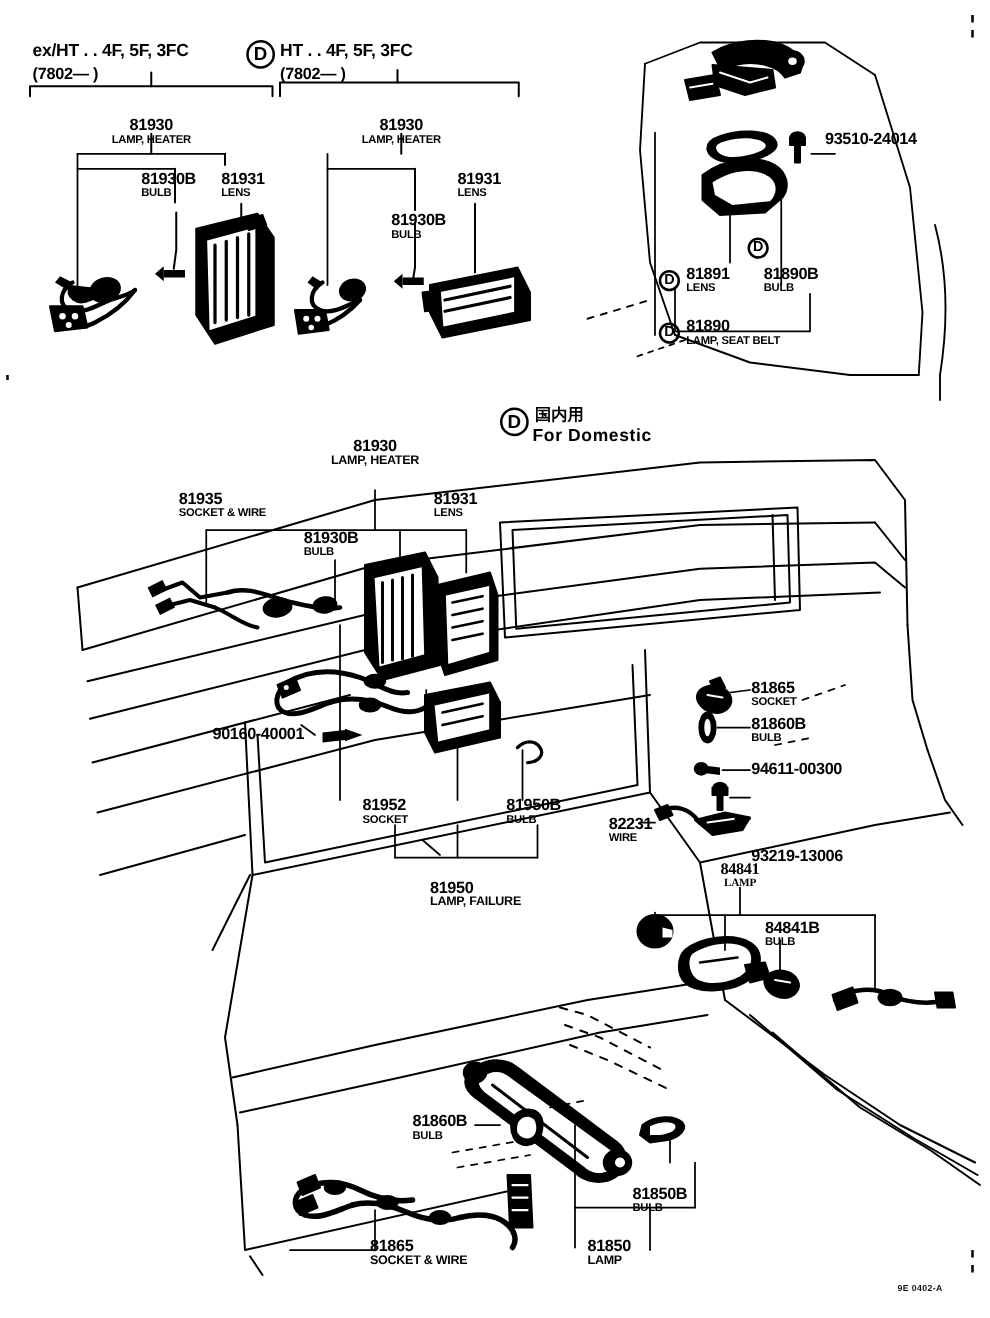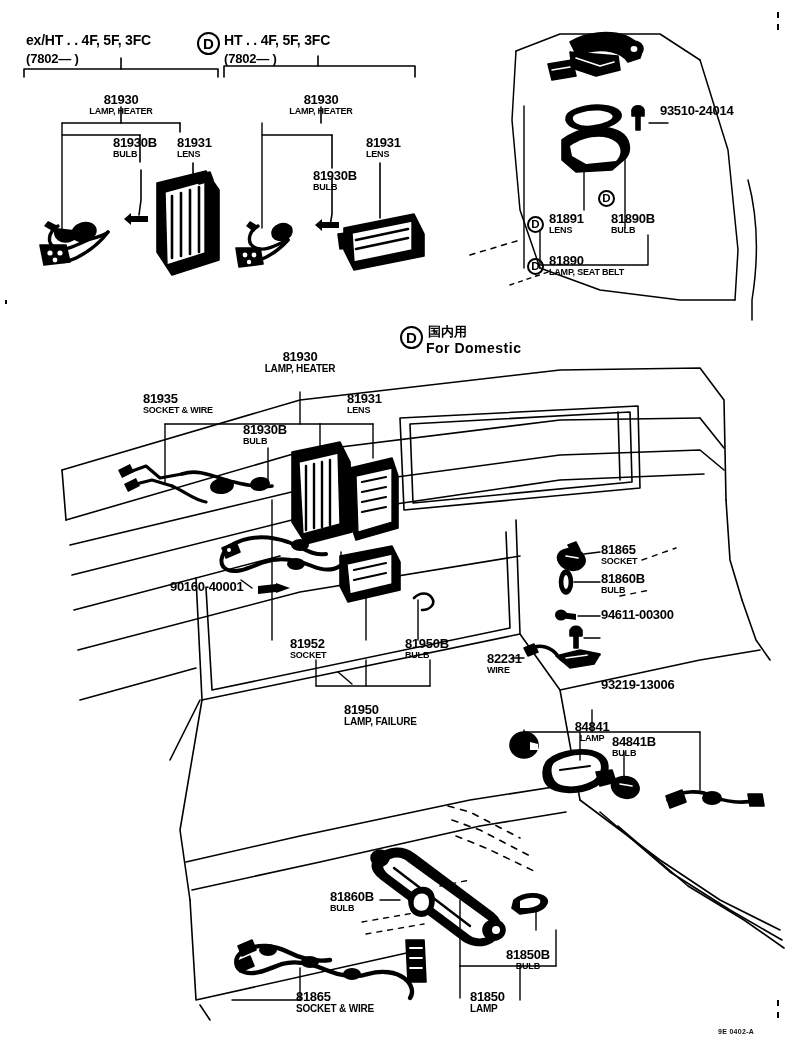--- a/index.html
+++ b/index.html
@@ -444,34 +444,34 @@
   <div class="pn">81860B</div>
   <div class="nm">BULB</div>
 </div>
 <div class="lbl pn" style="left:601px;top:608px;">94611-00300</div>
 <div class="lbl pn" style="left:601px;top:668px;margin-top:10px;">93219-13006</div>
 <div class="lbl" style="left:476px;top:652px;margin-left:11px;">
   <div class="pn">82231</div>
   <div class="nm">WIRE</div>
 </div>
 
-<div class="lbl ctr" style="left:592px;top:720px;">
+<div class="lbl ctr" style="left:592px;top:688px;font-family:Liberation Serif, serif;">
   <div class="pn">84841</div>
   <div class="nm">LAMP</div>
 </div>
 <div class="lbl" style="left:612px;top:735px;">
   <div class="pn">84841B</div>
   <div class="nm">BULB</div>
 </div>
 
 <div class="lbl" style="left:330px;top:890px;">
   <div class="pn">81860B</div>
   <div class="nm">BULB</div>
 </div>
-<div class="lbl" style="left:506px;top:948px;text-align:center;">
+<div class="lbl" style="left:506px;top:948px;">
   <div class="pn">81850B</div>
   <div class="nm">BULB</div>
 </div>
 <div class="lbl" style="left:296px;top:990px;">
   <div class="pn">81865</div>
   <div class="nm-lg">SOCKET &amp; WIRE</div>
 </div>
 <div class="lbl" style="left:470px;top:990px;">
   <div class="pn">81850</div>
   <div class="nm-lg">LAMP</div>

